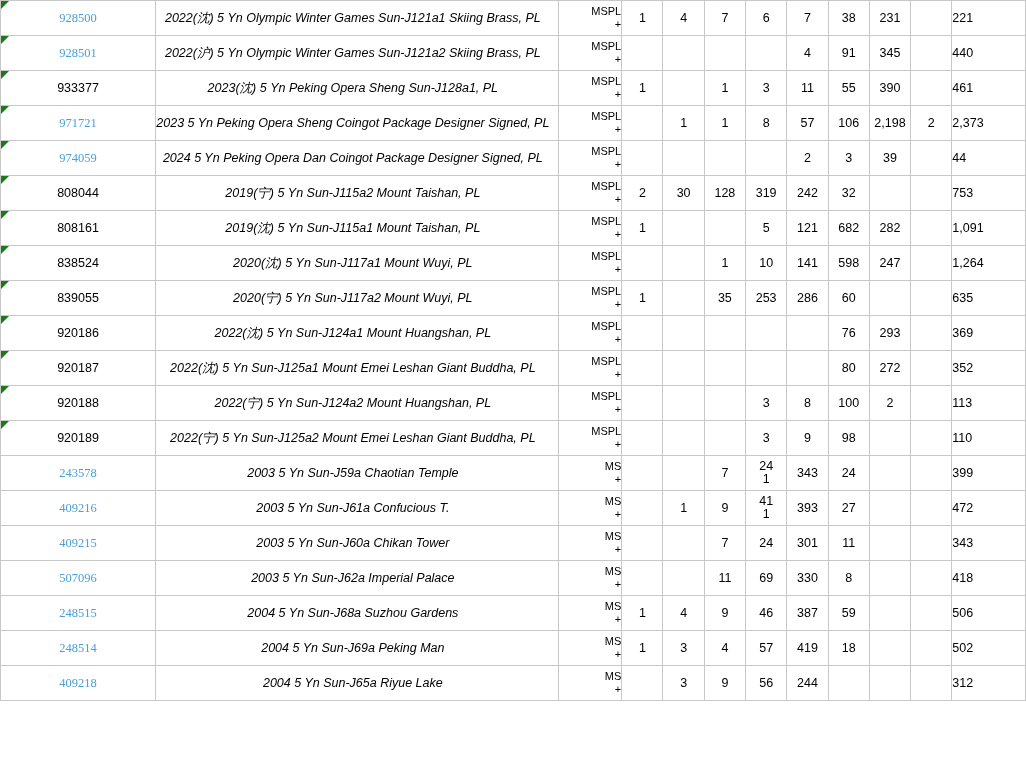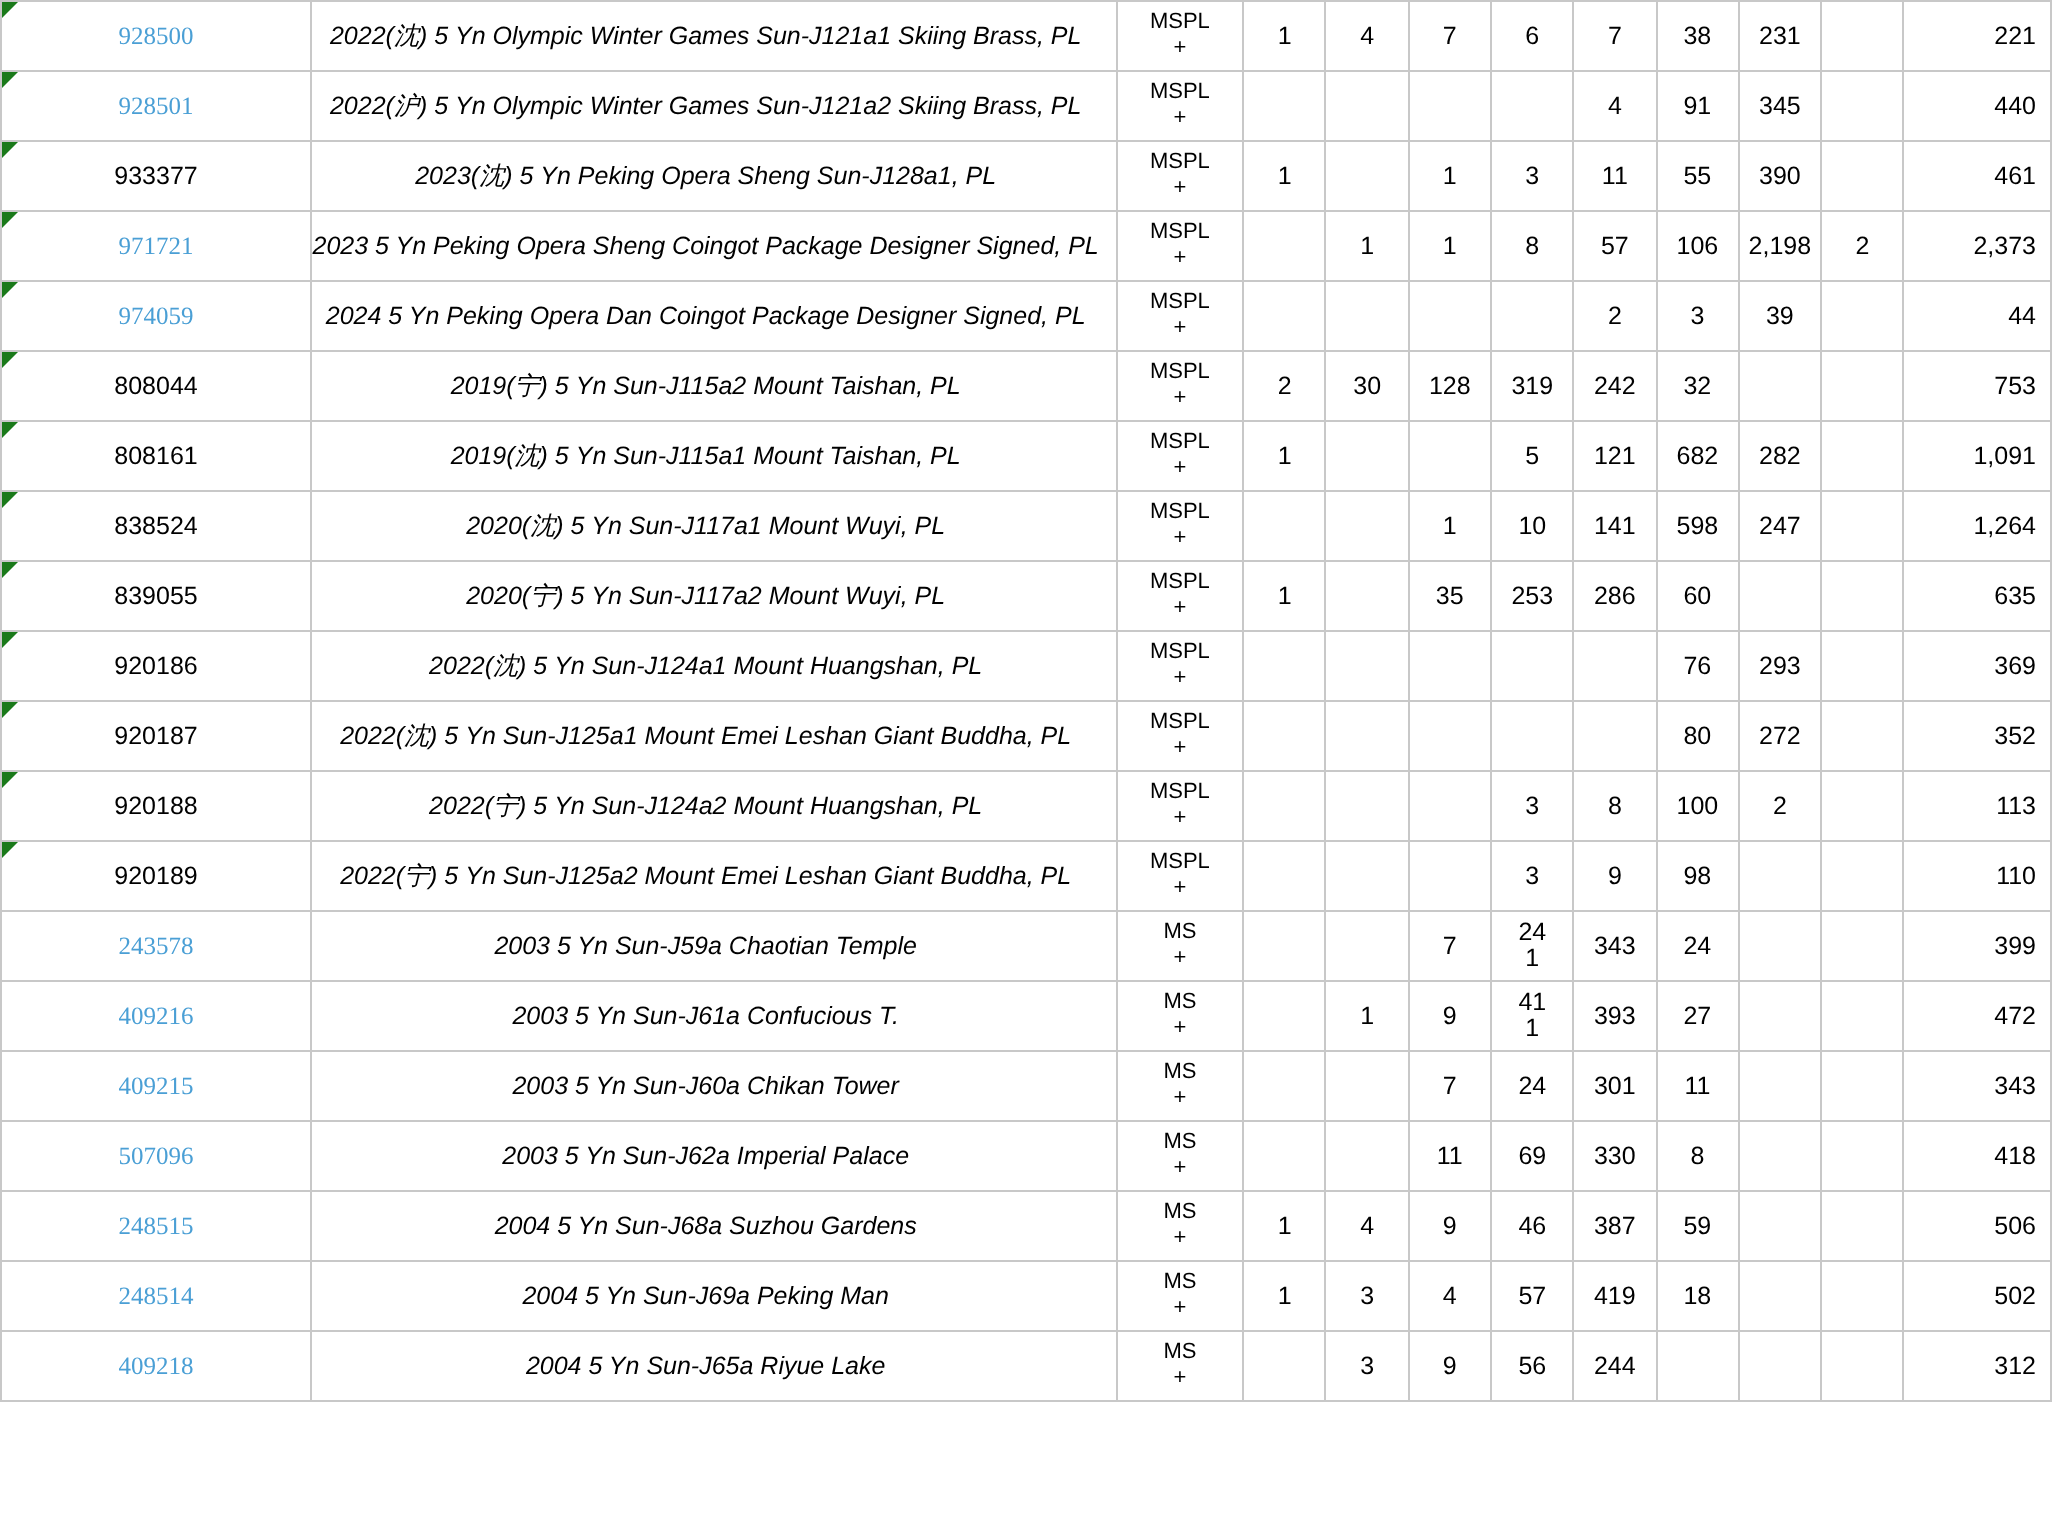--- a/index.html
+++ b/index.html
@@ -35,33 +35,32 @@
     width: 352px;
     text-align: center;
     padding-right: 8px !important;
     font-size: 12.5px;
     white-space: nowrap;
     overflow: hidden;
     font-style: italic;
   }
   .c-grade {
     width: 56px;
-    text-align: center;
+    text-align: right;
     font-size: 11px;
     line-height: 1.15;
     padding: 1px 0 !important;
   }
   .c-num {
     width: 36px;
     text-align: center;
     font-size: 12.5px;
   }
   .c-total {
     width: 58px;
-    text-align: right;
     padding-right: 7px !important;
     font-size: 12.5px;
   }
   .link {
     color: #4a9fd5;
     font-family: Liberation Serif, serif;
   }
   .plain {
     color: #000000;
   }

